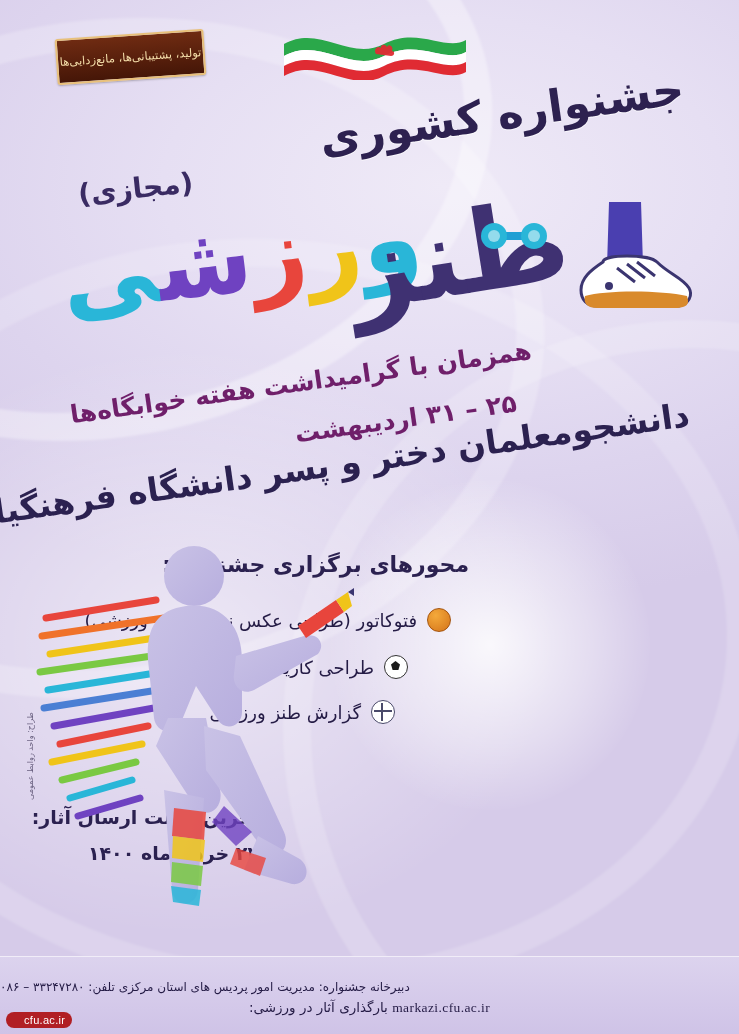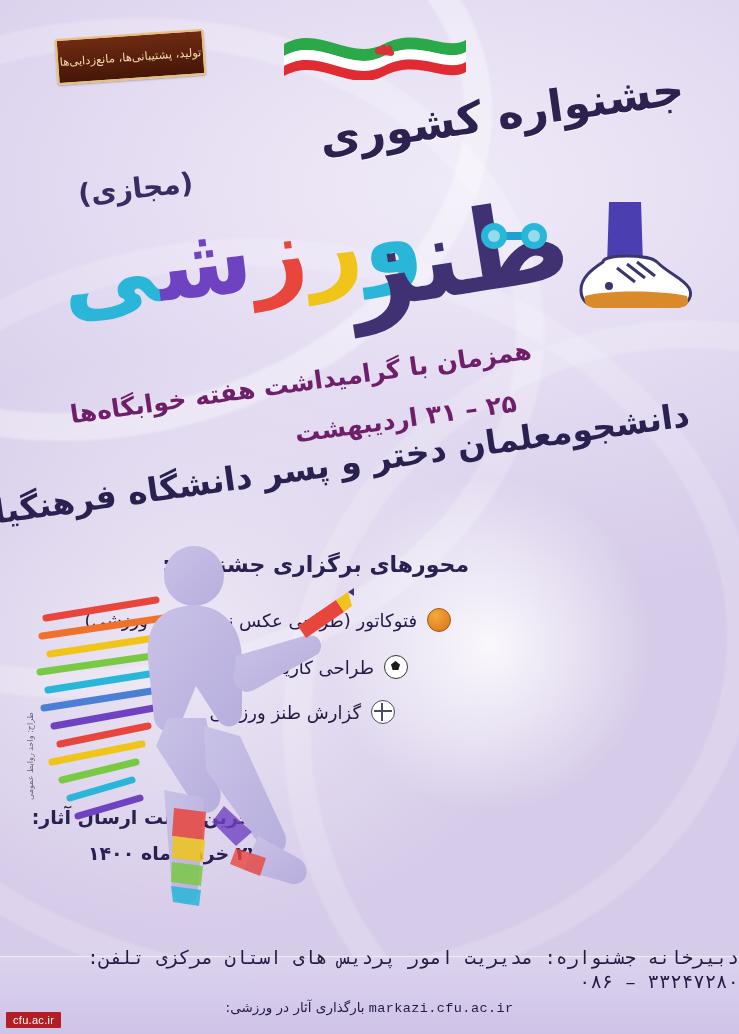--- a/index.html
+++ b/index.html
@@ -158,32 +158,32 @@
   
   .runner{position:absolute;left:36px;top:540px;width:360px;height:420px;}
   .sidecredit{
     position:absolute;left:26px;top:800px;
     font-size:8px;color:#6a6180;white-space:nowrap;
     transform:rotate(-90deg);transform-origin:left top;
   }
 
   
   .f1{
-    position:absolute;left:0;right:0;bottom:40px;text-align:right;
-    font-size:19px;color:#241b45;font-family:Liberation Mono, monospace;
+    position:absolute;left:0;right:0;bottom:40px;text-align:left;
+    font-size:12px;color:#241b45;
   }
   .f2{
     position:absolute;left:0;right:0;bottom:18px;text-align:center;
     font-size:13.5px;color:#241b45;
   }
-  .f2 .site{font-family:Liberation Mono, monospace;letter-spacing:.4px;}
+  .f2 .site{font-family:Liberation Serif, serif;letter-spacing:.4px;}
   .cfu{
     position:absolute;left:6px;bottom:6px;
     background:#b11f24;color:#fff;font-size:11px;
-    padding:2px 7px 2px 7px;border-radius:1px;
+    padding:2px 7px 2px 18px;border-radius:8px;
     font-family:"Liberation Sans", sans-serif;
     letter-spacing:.3px;
   }
 </style>
 </head>
 <body>
 
 <div class="poster">
 
   <div class="swirl s1"></div>

